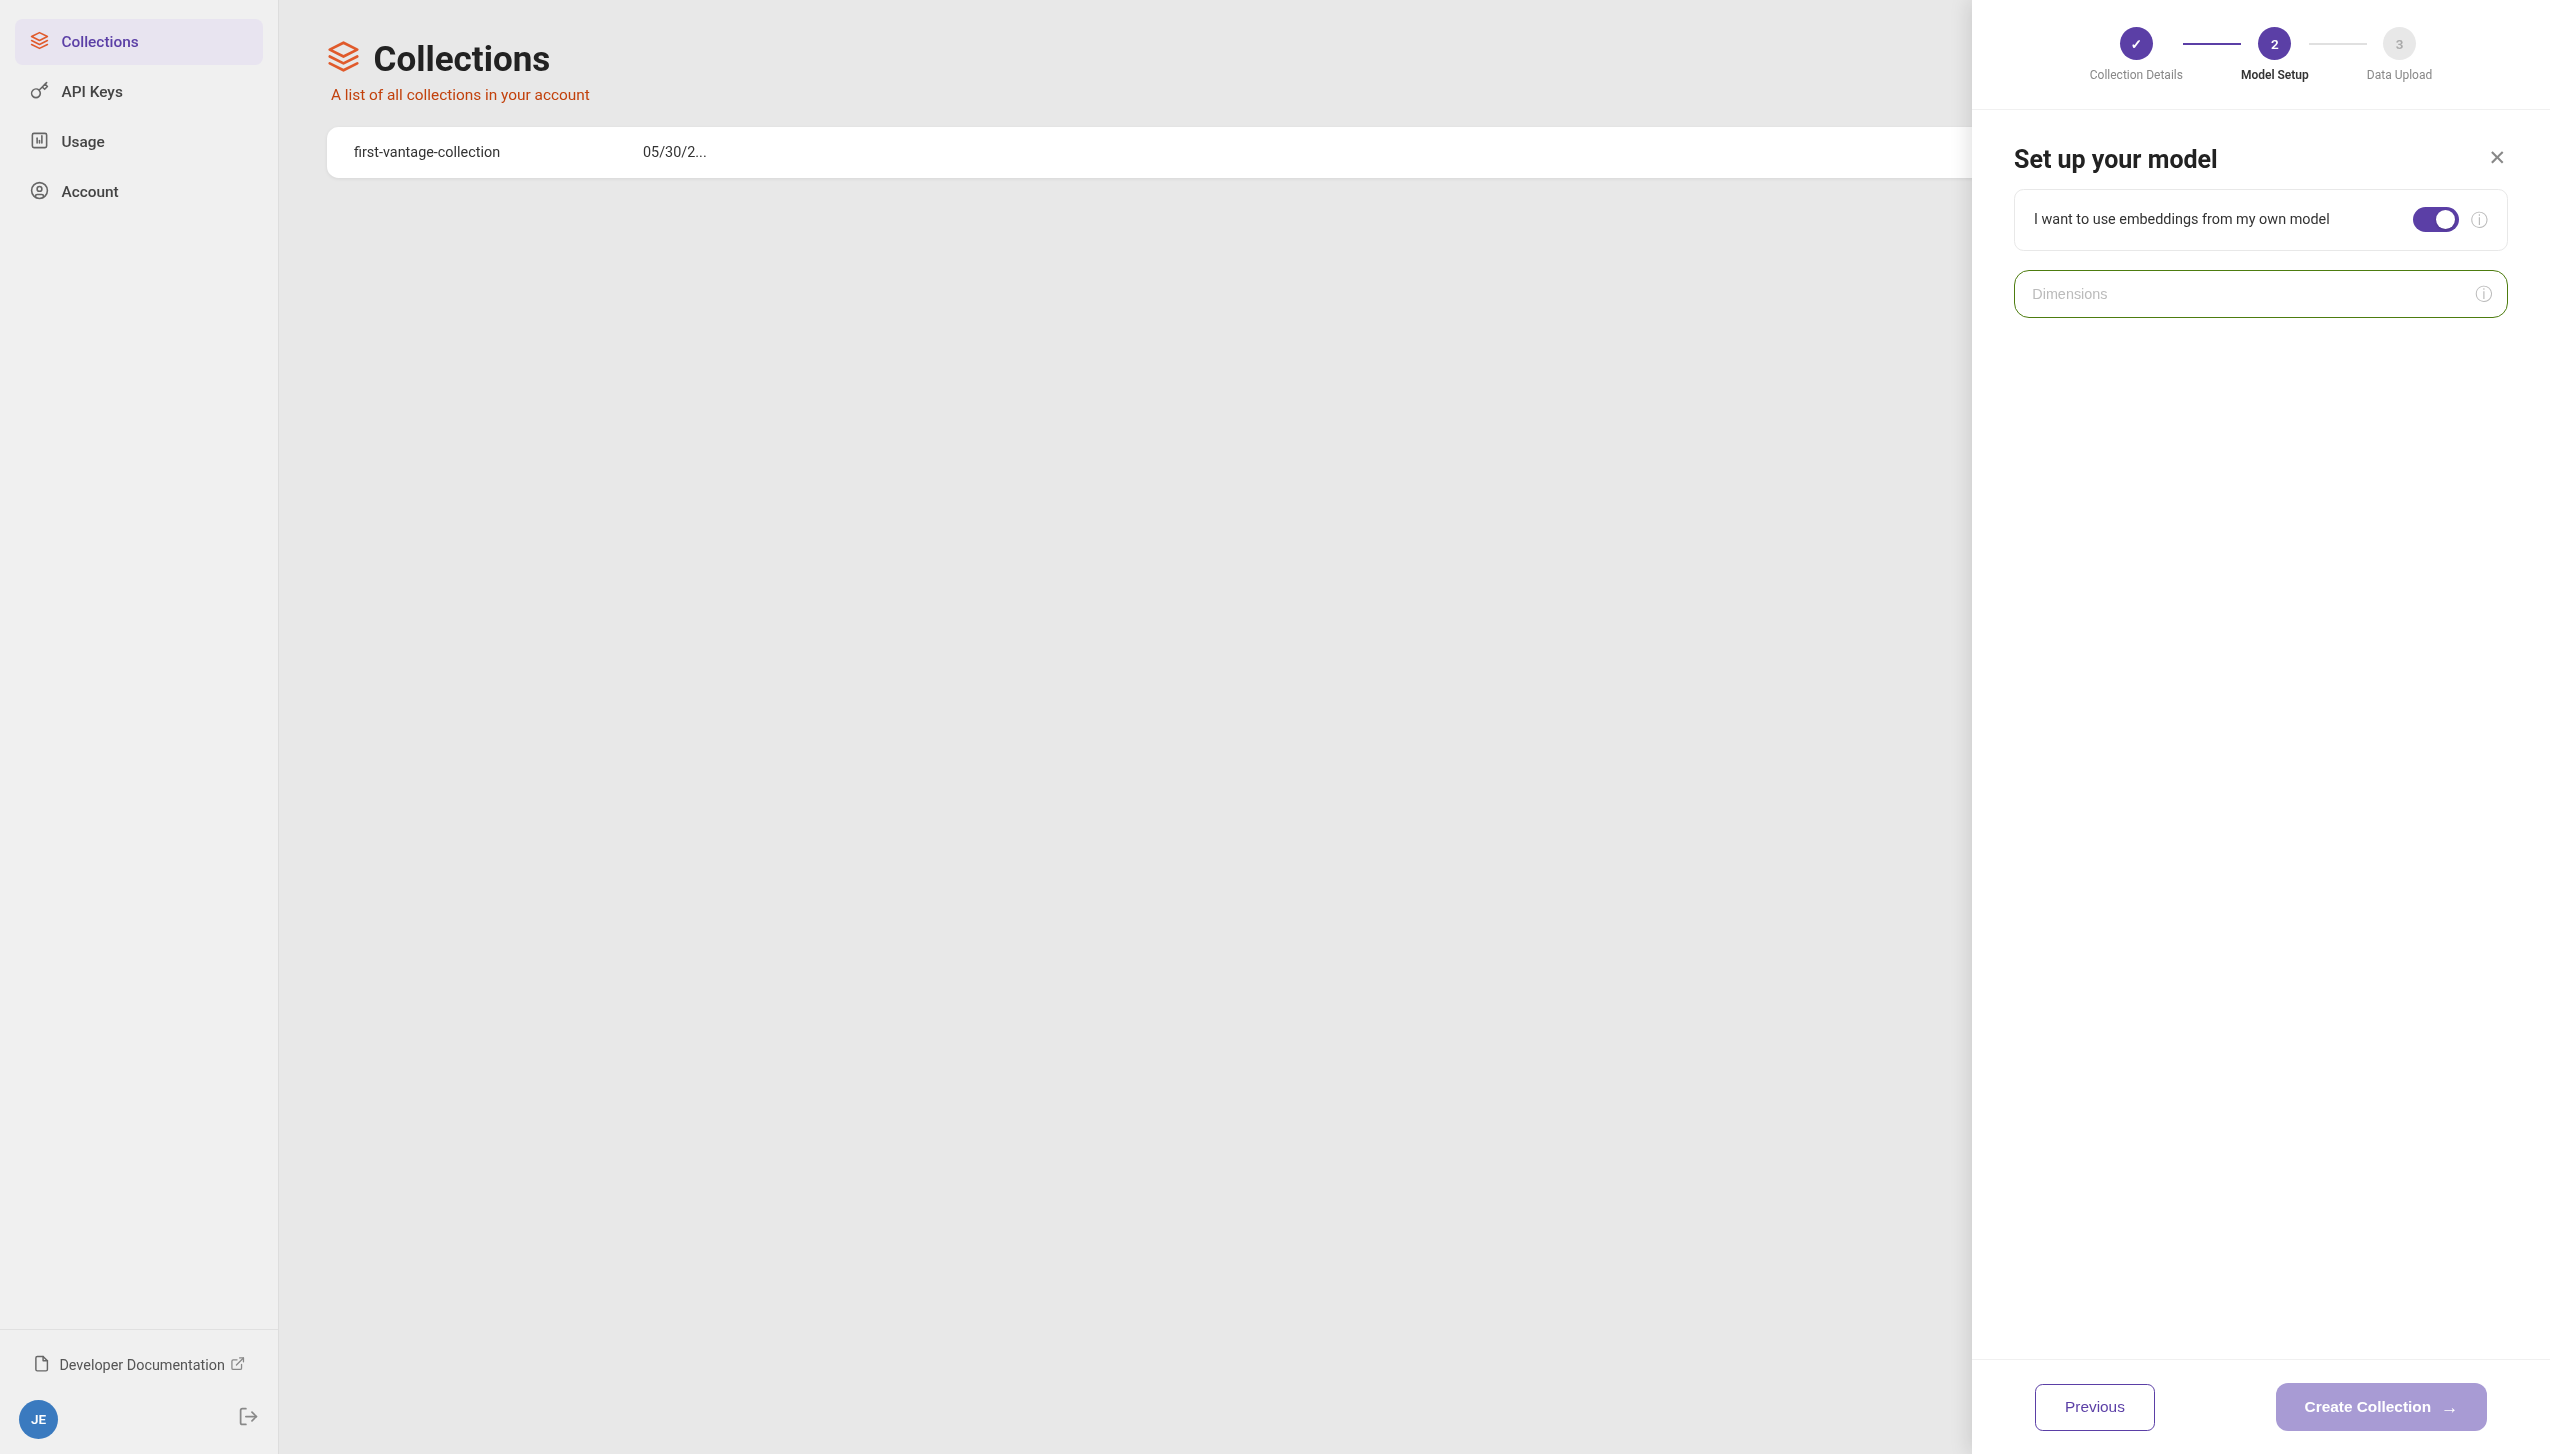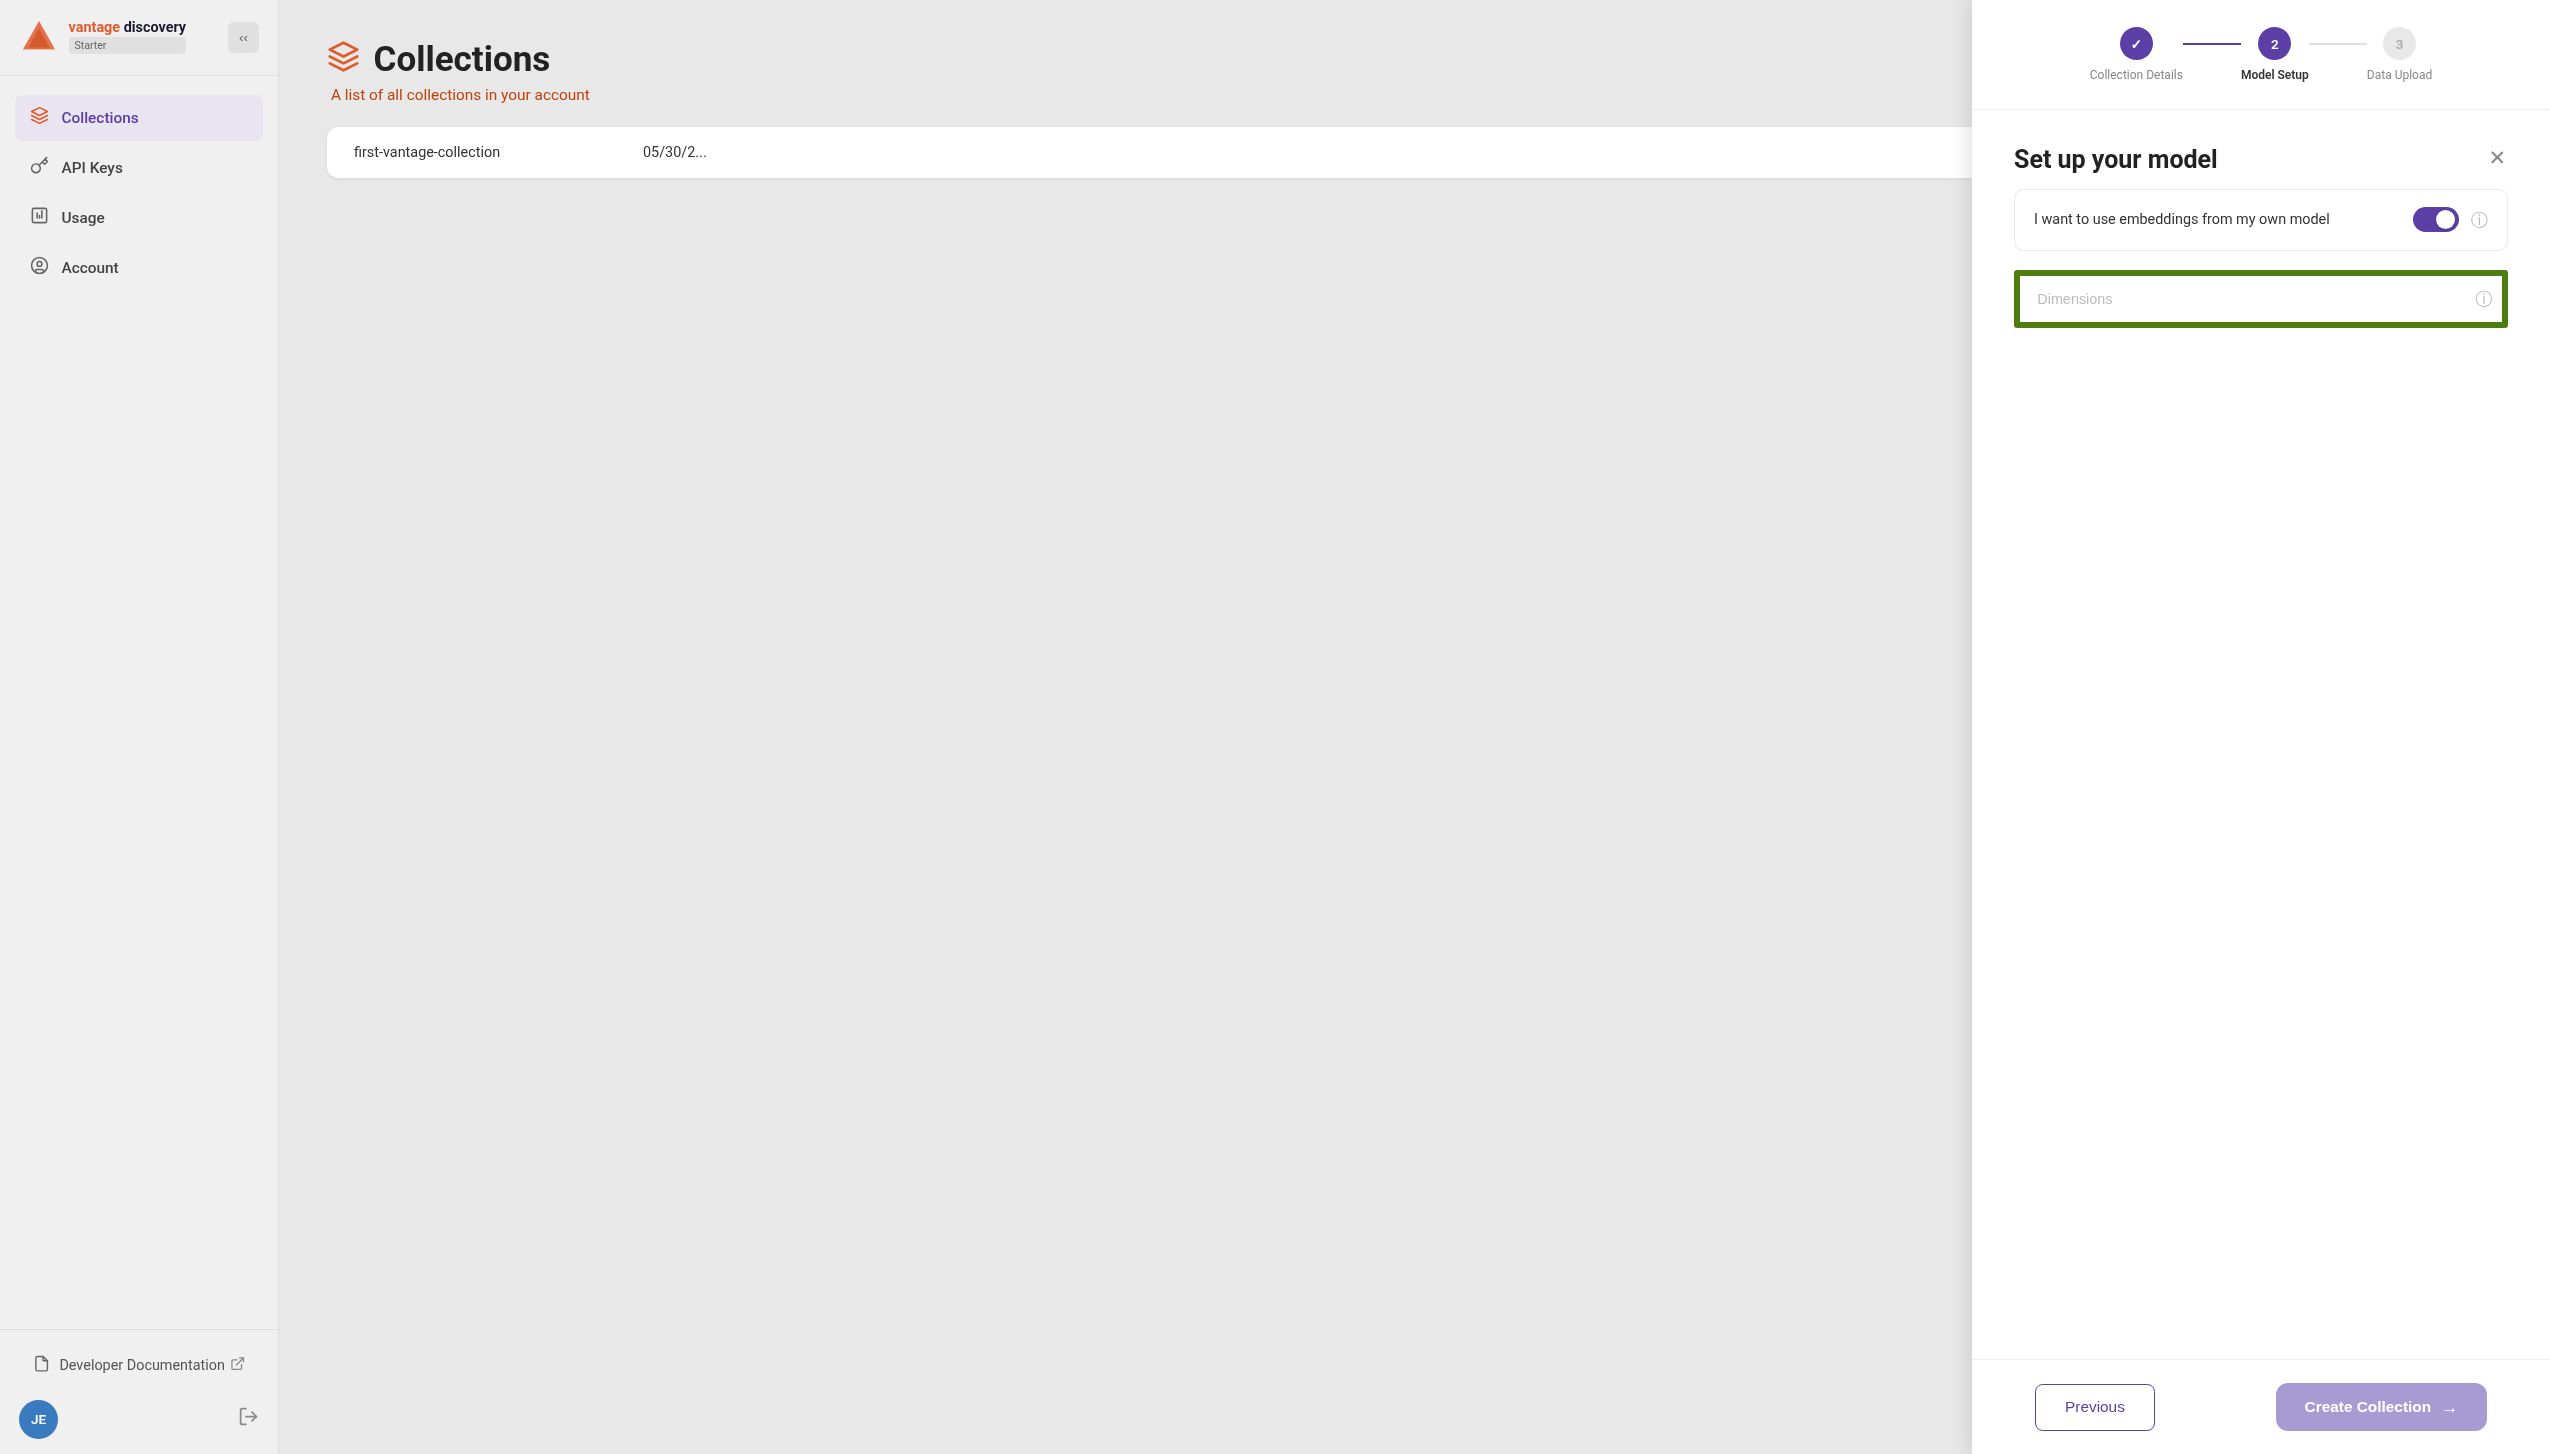--- a/index.html
+++ b/index.html
@@ -348,22 +348,22 @@
     }
 
     
     .dimensions-input-wrapper {
       position: relative;
       margin-bottom: 19px;
     }
     .dimensions-input {
       width: 100%;
       padding: 15.4px 42px 15.4px 17.3px;
-      border: 6px solid #4d7c0f;
-      border-radius: 3px;
+      border: 1px solid #4d7c0f;
+      border-radius: 15px;
       font-size: 14.4px;
       color: #333;
       outline: none;
       background: white;
     }
     .dimensions-input::placeholder {
       color: #bbb;
     }
     .dimensions-info-icon {
       position: absolute;
@@ -406,38 +406,20 @@
       gap: 9.6px;
     }
     .btn-create .arrow {
       font-size: 17.3px;
     }
   </style>
 </head>
 <body>
 
 <div class="sidebar">
-  <div class="sidebar-header">
-    <div class="logo-area">
-
-      <svg class="logo-icon" viewBox="0 0 42 42">
-        <polygon points="21,4 38,34 4,34" fill="#e05a2b" opacity="0.85"></polygon>
-        <polygon points="21,12 32,32 10,32" fill="#cc4a1a" opacity="0.6"></polygon>
-        <polygon points="21,4 38,34 4,34" fill="none" stroke="#fff" stroke-width="0.5" opacity="0.3"></polygon>
-      </svg>
-      <div class="logo-text">
-        <span class="logo-name">
-          <span style="color:#e05a2b;">vantage</span>
-          <span style="color:#1a1a2e;"> discovery</span>
-        </span>
-        <span class="starter-badge">Starter</span>
-      </div>
-    </div>
-    <button class="collapse-btn">‹‹</button>
-  </div>
 
   <nav class="sidebar-nav">
 
     <div class="nav-item active">
       <span class="nav-icon">
         <svg width="19" height="19" viewBox="0 0 24 24" fill="none" stroke="#e05a2b" stroke-width="2" stroke-linecap="round" stroke-linejoin="round">
           <polygon points="12 2 2 7 12 12 22 7 12 2"></polygon>
           <polyline points="2 17 12 22 22 17"></polyline>
           <polyline points="2 12 12 17 22 12"></polyline>
         </svg>

